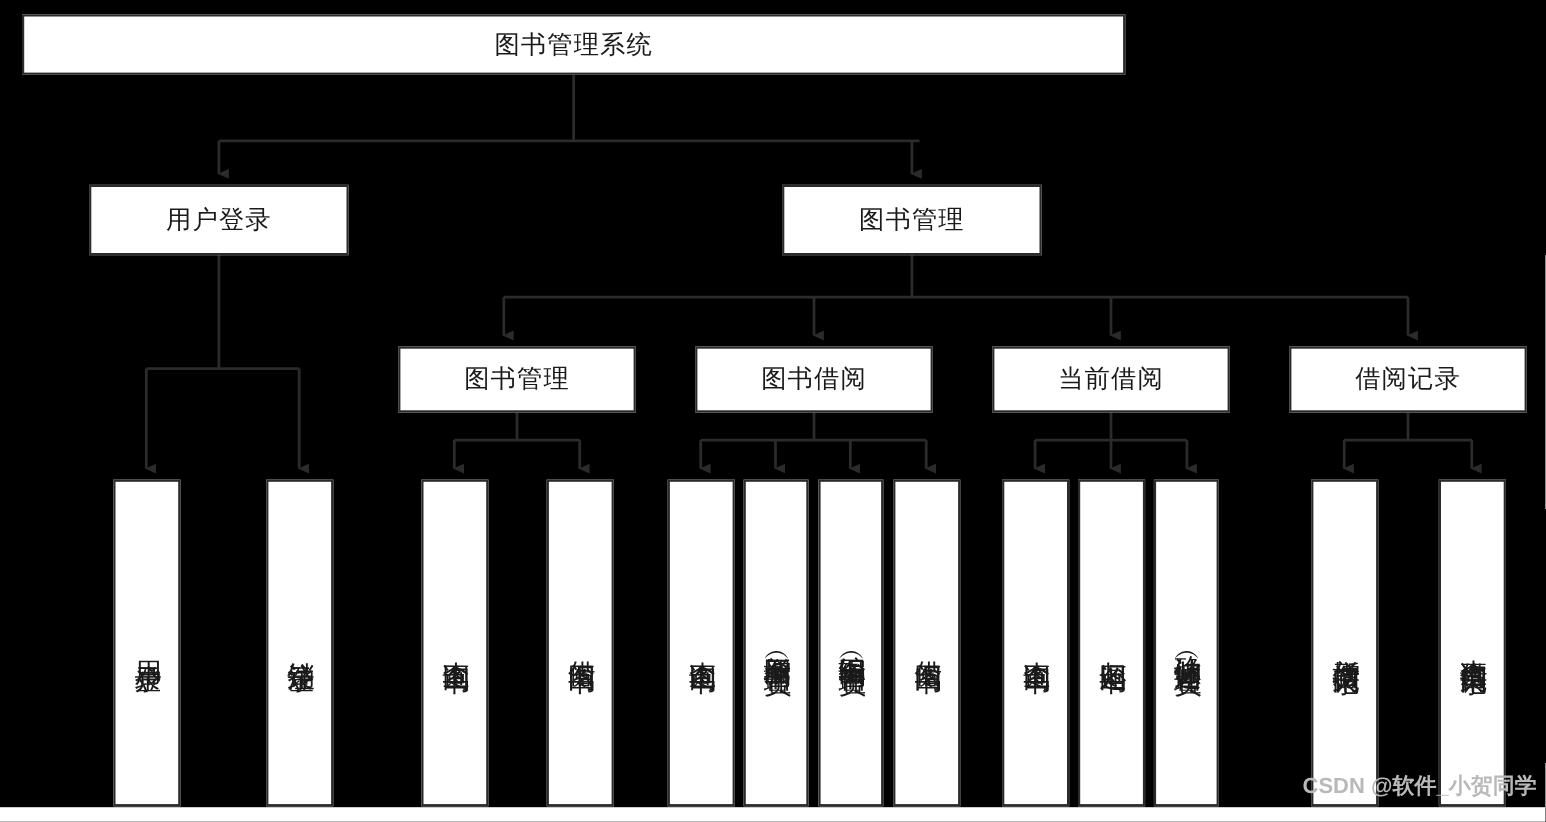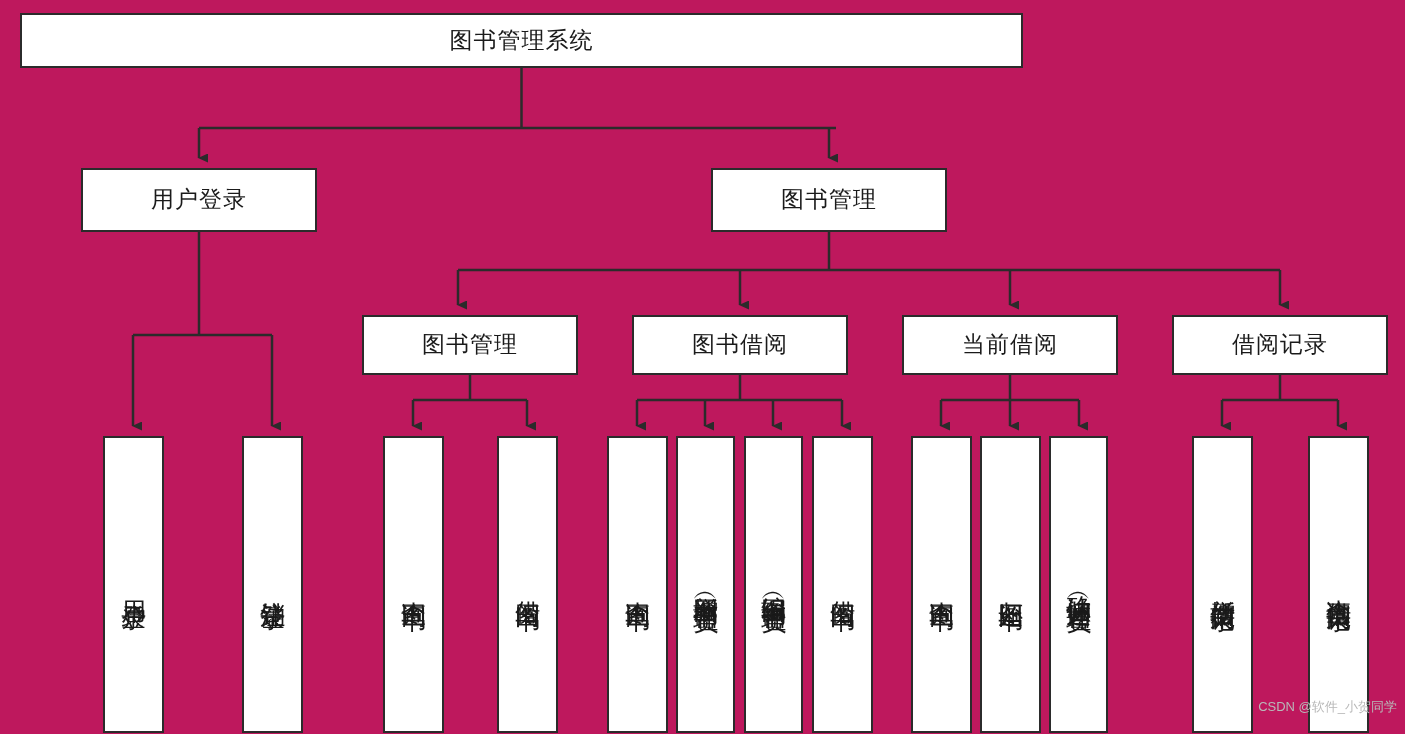--- a/index.html
+++ b/index.html
@@ -8,21 +8,21 @@
     padding: 0;
     background: #ffffff;
   }
   body {
     font-family: "Liberation Sans", "DejaVu Sans", sans-serif;
   }
   #diagram-canvas {
     position: relative;
     width: 1405px;
     height: 734px;
-    background: #be185d;
+    background: #000000;
     overflow: hidden;
   }
   #connector-layer {
     position: absolute;
     left: 0;
     top: 0;
     width: 1405px;
     height: 747px;
   }
   .node-box {
@@ -51,26 +51,27 @@
     padding: 6px 0;
     align-items: center;
     justify-content: center;
   }
   .node-label {
     display: block;
   }
   #watermark {
     position: absolute;
     right: 8px;
-    bottom: 18px;
-    font-size: 13px;
+    bottom: 6px;
+    font-size: 20px;
     color: #b9b9b9;
     white-space: nowrap;
     z-index: 6;
     font-family: "Liberation Sans", "DejaVu Sans", sans-serif;
+    font-weight: bold;
   }
 </style>
 </head>
 <body>
 
 <div id="diagram-canvas">
 
   <svg id="connector-layer" viewBox="0 0 1405 747" width="1405" height="747" xmlns="http://www.w3.org/2000/svg">
     <defs>
       <marker id="arrowhead" markerWidth="9" markerHeight="10" refX="4.5" refY="9" orient="auto" markerUnits="userSpaceOnUse">

